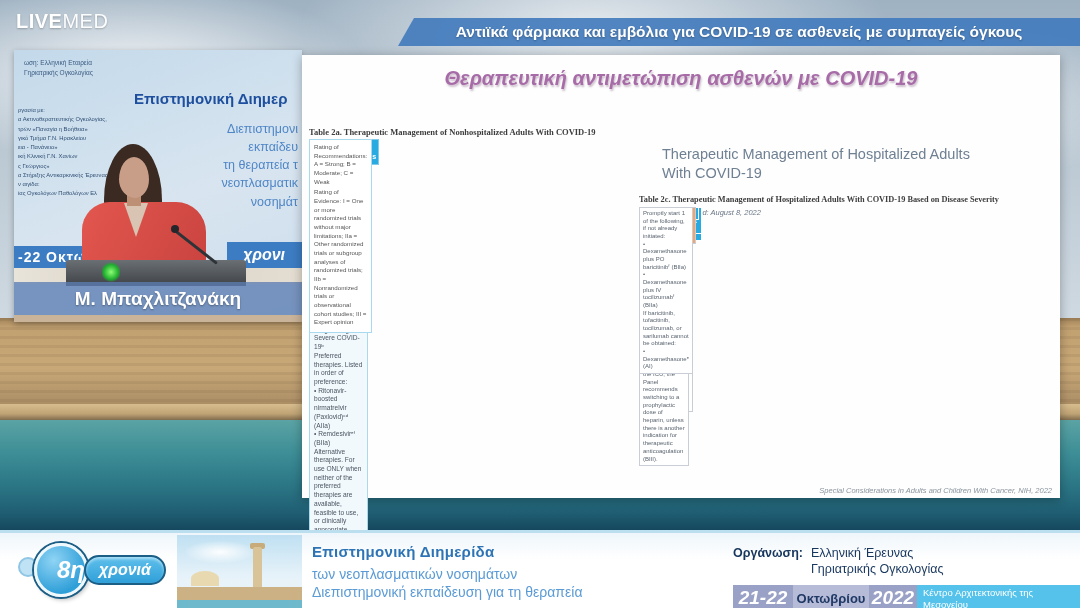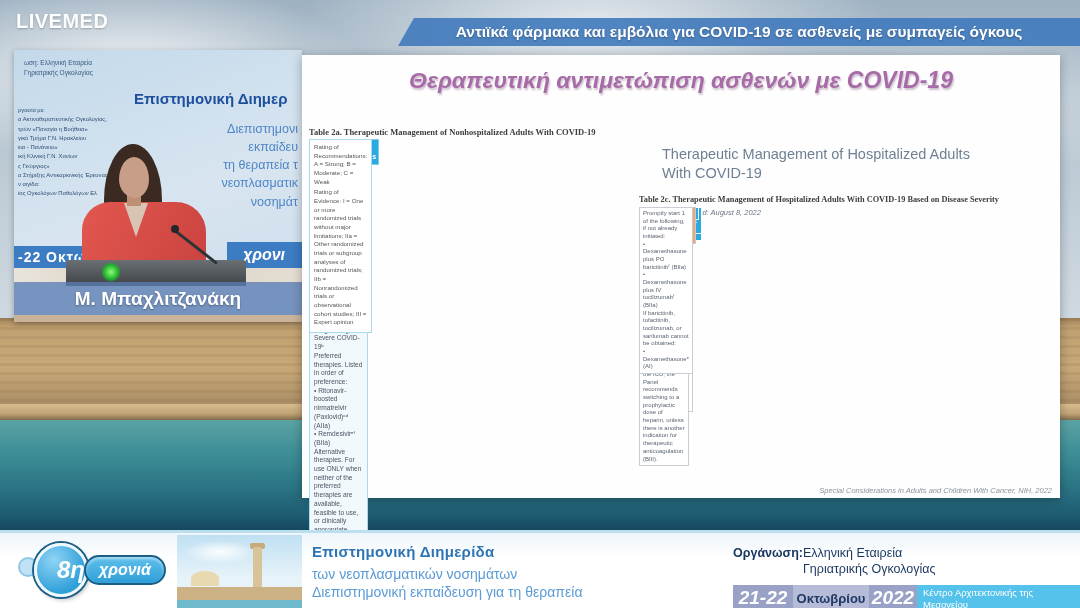--- a/index.html
+++ b/index.html
@@ -20,21 +20,21 @@
       linear-gradient(180deg,#a08259 0,#c2a171 10%,#c8a877 55%,#b2946a 85%,#a98b61 100%);}
   .bg-walkway{left:0;top:404px;width:1080px;height:18px;
     background:linear-gradient(180deg,#d8bd8e 0,#bfa375 55%,#6b5a40 100%);}
   .bg-sea{left:0;top:420px;width:1080px;height:110px;
     background:linear-gradient(180deg,#5ba3a4 0,#3d8e96 30%,#2a7484 62%,#1f5d72 85%,#15485e 100%);}
 
   
   .livemed{left:16px;top:10px;color:#fff;font-size:20px;letter-spacing:.5px;
     text-shadow:0 1px 2px rgba(0,0,0,.25);}
   .lm-live{position:static;font-weight:700;}
-  .lm-med{position:static;font-weight:700;opacity:.95;margin-top:18px;}
+  .lm-med{position:static;font-weight:400;opacity:.95;margin-top:18px;}
   .top-banner{left:398px;top:18px;width:682px;height:28px;
     background:rgba(64,122,188,.9);clip-path:polygon(16px 0,100% 0,100% 100%,0 100%);
     display:flex;align-items:center;justify-content:center;}
   .top-banner span{position:static;color:#fff;font-weight:700;font-size:15.5px;
     text-shadow:0 1px 2px rgba(0,0,0,.3);}
 
   
   .video{left:14px;top:50px;width:288px;height:272px;overflow:hidden;
     background:linear-gradient(160deg,#c3d9ea 0,#d8e5f0 55%,#cddded 100%);
     box-shadow:0 2px 6px rgba(0,0,0,.3);}
@@ -65,21 +65,21 @@
   .spk-michead{left:157px;top:175px;width:8px;height:8px;border-radius:50%;background:#23272b;}
   .name-bar{left:0;top:232px;width:288px;height:33px;background:rgba(92,125,178,.78);
     display:flex;align-items:center;justify-content:center;}
   .name-bar span{position:static;color:#fff;font-weight:700;font-size:19px;
     text-shadow:0 1px 2px rgba(0,0,0,.35);}
   .video-strip{left:0;top:265px;width:288px;height:7px;background:#c9b49a;}
 
   
   .slide{left:302px;top:55px;width:758px;height:443px;background:#fefefe;
     box-shadow:0 2px 10px rgba(0,0,0,.3);}
-  .slide-title{left:0;top:12px;width:758px;text-align:center;font-size:23px;font-weight:700;
+  .slide-title{left:0;top:12px;width:758px;text-align:center;font-size:20px;font-weight:700;
     font-style:italic;color:#a76ca7;text-shadow:1px 2px 2px rgba(110,70,110,.35);}
   .t2a-caption{left:7px;top:72px;font-family:"Liberation Serif","DejaVu Serif",serif;
     font-size:8.5px;font-weight:700;color:#3d3d3d;}
   table{border-collapse:collapse;}
   .t2a{left:7px;top:84px;width:308px;font-size:6.6px;color:#4a5560;table-layout:fixed;}
   .t2a th{background:#29abe2;color:#fff;font-size:7.2px;font-weight:700;padding:3px 2px;
     border:1px solid #7fcbea;text-align:center;}
   .t2a td{border:1px solid #a9d9ef;vertical-align:top;padding:3px 4px;line-height:1.32;}
   .t2a .lab1{background:#cfe9f6;font-weight:700;color:#5a6b78;vertical-align:middle;}
   .t2a .lab2{background:#8ed1ee;font-weight:700;color:#fff;vertical-align:middle;}
@@ -125,21 +125,21 @@
   .hb-cloud{left:8px;top:6px;width:70px;height:22px;border-radius:50%;
     background:radial-gradient(ellipse,rgba(255,255,255,.95),rgba(255,255,255,0) 75%);}
   .hb-tower{left:76px;top:12px;width:9px;height:40px;background:#d9c398;border-radius:2px 2px 0 0;}
   .hb-towercap{left:73px;top:8px;width:15px;height:6px;background:#c7ab7a;border-radius:2px;}
   .hb-dome{left:14px;top:36px;width:28px;height:15px;background:#e8d9b0;border-radius:50% 50% 0 0;}
   .hb-wall{left:0;bottom:8px;width:125px;height:14px;background:#cbb183;}
   .hb-sea{left:0;bottom:0;width:125px;height:9px;background:#6fb9cd;}
   .event-title{left:312px;top:10px;font-size:15px;font-weight:700;color:#2e74b5;letter-spacing:.3px;}
   .event-sub{left:312px;top:32px;font-size:14px;line-height:1.3;color:#5b9bd5;}
   .event-sub div{position:static;}
-  .org{left:733px;top:12px;display:flex;gap:0;font-size:12.5px;color:#17365d;line-height:1.3;}
+  .org{left:733px;top:12px;display:flex;gap:8px;font-size:12.5px;color:#17365d;line-height:1.3;}
   .org span{position:static;}
   .org-label{font-weight:700;}
   .date-banner{left:733px;top:52px;width:347px;height:26px;display:flex;}
   .date-banner>*{position:static;}
   .seg{display:flex;align-items:center;justify-content:center;font-weight:700;}
   .seg-range{background:#99a1c6;color:#fff;font-size:19px;width:60px;font-style:italic;}
   .seg-month{background:#b6bcd8;color:#1f3864;font-size:13px;width:76px;}
   .seg-year{background:#99a1c6;color:#fff;font-size:19px;width:48px;font-style:italic;}
   .venue{background:#54c2ea;color:#fff;flex:1;padding:2px 6px;font-size:9.5px;line-height:1.25;}
   .venue div{position:static;}
@@ -341,21 +341,21 @@
       <div class="hb-sea"></div>
     </div>
     <div class="event-title">Επιστημονική Διημερίδα</div>
     <div class="event-sub">
       <div>των νεοπλασματικών νοσημάτων</div>
       <div>Διεπιστημονική εκπαίδευση για τη θεραπεία</div>
     </div>
     <div class="org">
       <span class="org-label">Οργάνωση:</span>
       <span>
-        <span style="position:static;display:block">Ελληνική Εταιρεία</span>
+        <span style="position:static;display:block">Ελληνική Έρευνας</span>
         <span style="position:static;display:block">Γηριατρικής Ογκολογίας</span>
       </span>
     </div>
     <div class="date-banner">
       <span class="seg seg-range">21-22</span>
       <span class="seg seg-month">Οκτωβρίου</span>
       <span class="seg seg-year">2022</span>
       <span class="venue">
         <div>Κέντρο Αρχιτεκτονικής της Μεσογείου</div>
 

